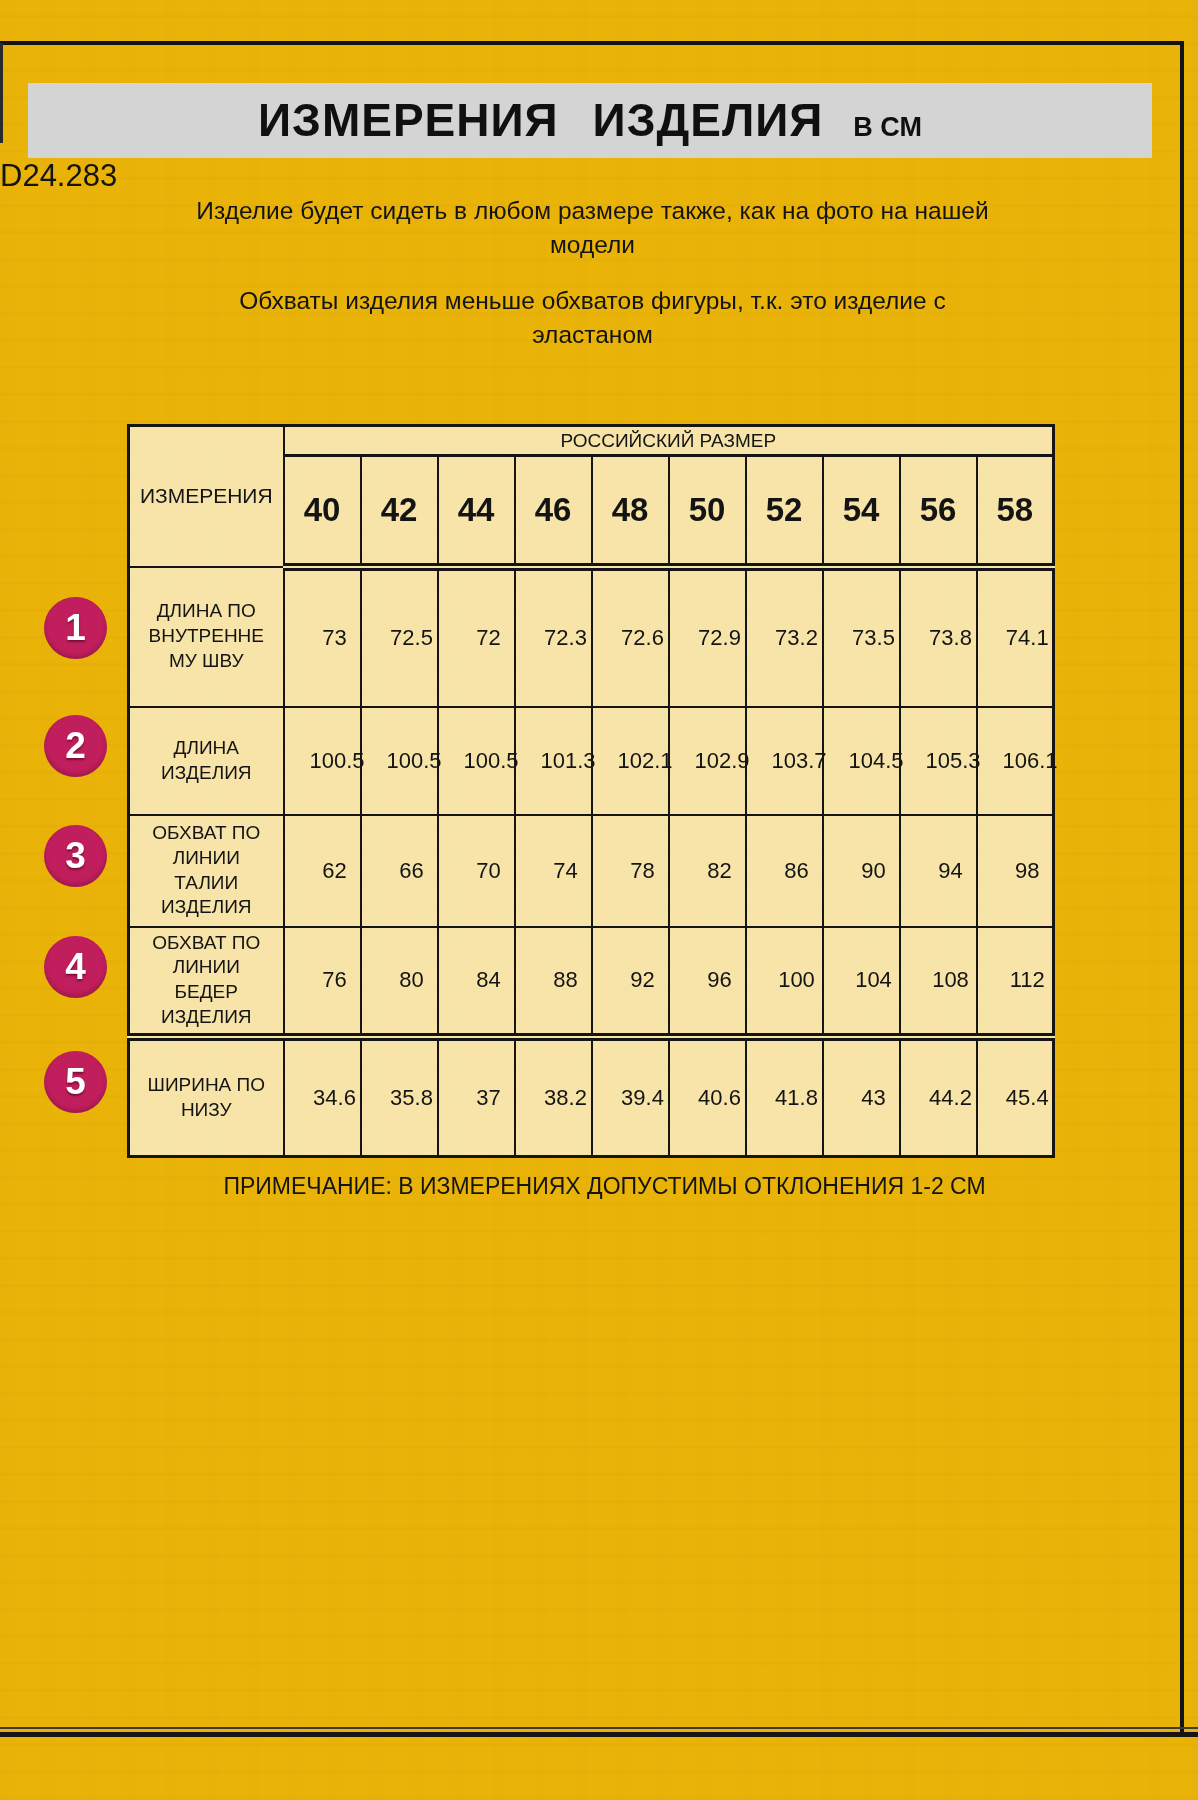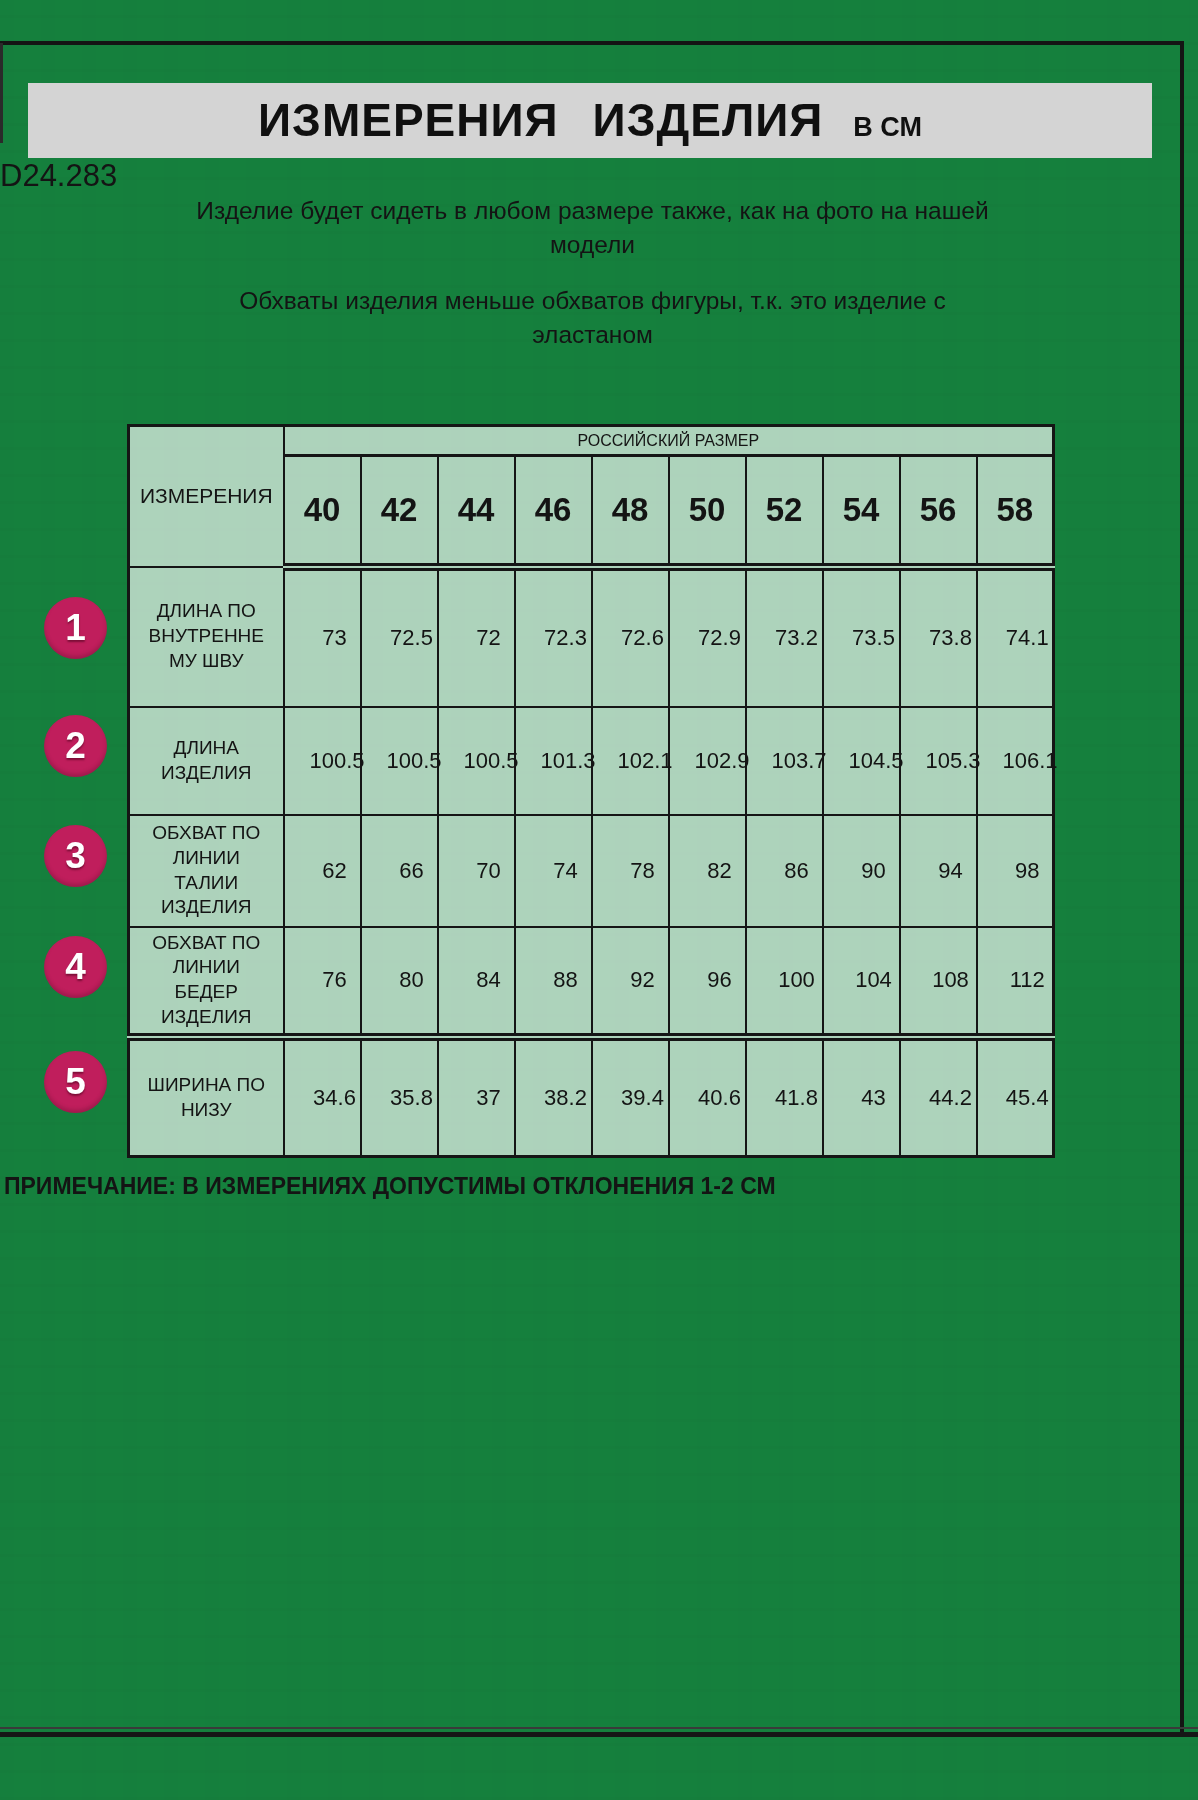--- a/index.html
+++ b/index.html
@@ -4,21 +4,21 @@
 <style>
   html,body{margin:0;padding:0;}
   body{
     width:1198px;height:1800px;
     font-family:"Liberation Sans", sans-serif;
     background:#fcfcfc;
     color:#151515;
   }
   .page{
     position:relative;width:1198px;height:1800px;overflow:hidden;
-    background:#15803d;
+    background:#eab308;
   }
   
   .page::before{
     content:"";position:absolute;inset:0;pointer-events:none;z-index:0;
     background:
       repeating-linear-gradient(0deg, rgba(0,0,0,0.016) 0 3px, rgba(0,0,0,0) 3px 27px),
       repeating-linear-gradient(90deg, rgba(0,0,0,0.008) 0 14px, rgba(0,0,0,0) 14px 41px);
   }
   
   .frame-top{position:absolute;left:0;top:41px;width:1184px;height:4px;background:#141414;z-index:2;}
@@ -52,21 +52,21 @@
     position:absolute;left:127px;top:424px;z-index:1;
     border-collapse:collapse;table-layout:fixed;width:928px;
     border:3px solid #151515;background:rgba(255,255,255,0.65);
   }
   .size-table td{
     border:2px solid #151515;text-align:center;vertical-align:middle;
     padding:0;color:#141414;
   }
   .hr1{height:30px;}
   .hr2{height:111px;}
-  .span-h{font-size:16px;border-bottom:3px solid #151515 !important;}
+  .span-h{font-size:19px;border-bottom:3px solid #151515 !important;}
   .corner{font-size:21px;}
   .size-h{font-size:33px;font-weight:bold;}
   .hr2 td{border-bottom:8px double #151515;}
   #table-body tr:nth-child(1){height:140px;}
   #table-body tr:nth-child(2){height:108px;}
   #table-body tr:nth-child(3){height:112px;}
   #table-body tr:nth-child(4){height:110px;}
   #table-body tr:nth-child(5){height:120px;}
   #table-body tr:nth-child(4) td{border-bottom:8px double #151515;}
   td.label{font-size:19px;line-height:1.3;white-space:pre-line;}
@@ -79,22 +79,22 @@
     text-shadow:0 2px 2px rgba(70,0,25,0.55);
     box-shadow:inset 0 -3px 4px rgba(0,0,0,0.18);
   }
   .c1{top:597px;}
   .c2{top:715px;}
   .c3{top:825px;}
   .c4{top:936px;}
   .c5{top:1051px;}
 
   .note{
-    position:absolute;left:4px;top:1173px;width:1185px;text-align:left;
-    font-size:23px;font-weight:bold;color:#141414;z-index:1;
+    position:absolute;left:12px;top:1173px;width:1185px;text-align:center;
+    font-size:23px;font-weight:normal;color:#141414;z-index:1;
   }
 </style>
 </head>
 <body>
 
 <div class="page">
 
   <div class="frame-top"></div>
   <div class="frame-left"></div>
   <div class="frame-right"></div>

